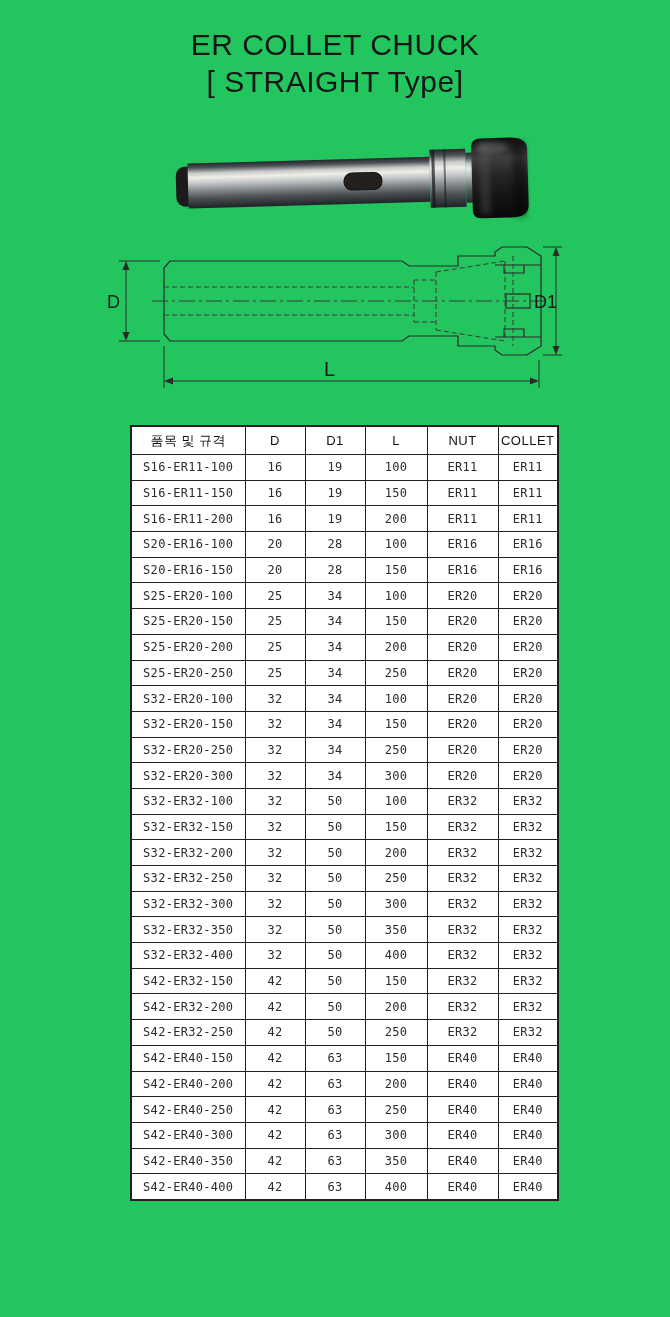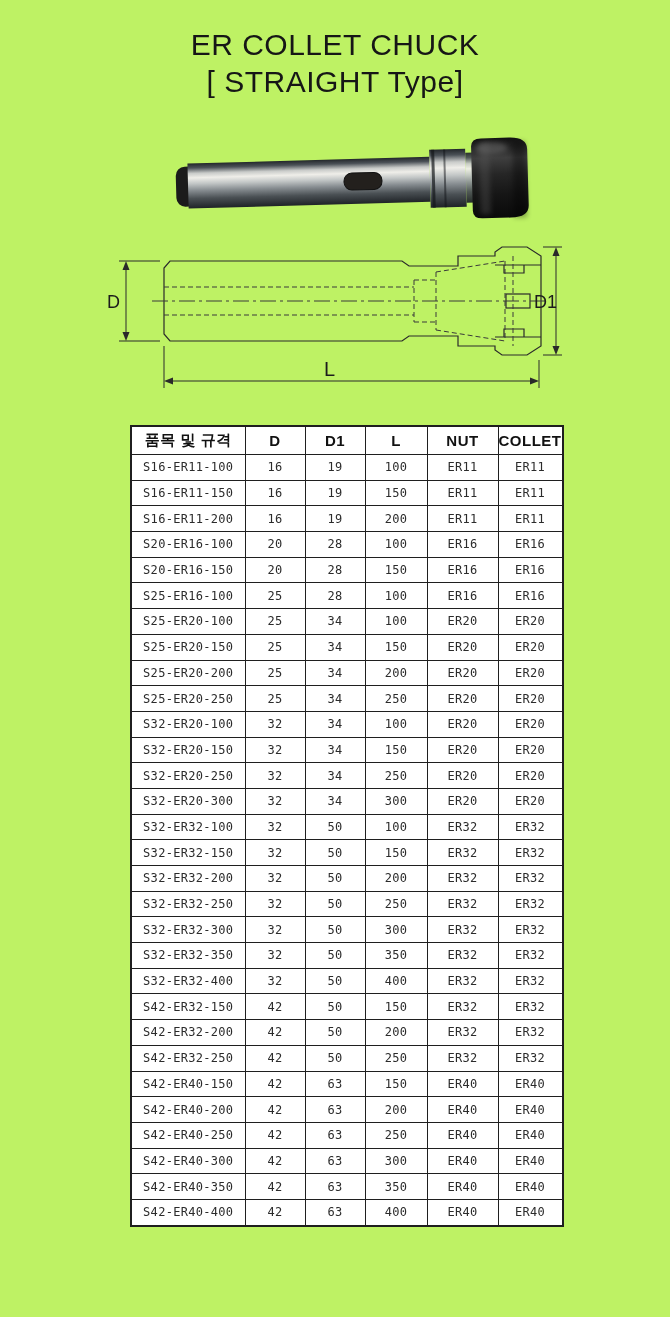--- a/index.html
+++ b/index.html
@@ -1,30 +1,30 @@
 <!DOCTYPE html>
 <html><head>
 <meta charset="utf-8">
 <style>
   html,body { margin:0; padding:0; background:#ffffff; }
   body { width:670px; height:1317px; position:relative; font-family:"Liberation Sans",sans-serif; }
-  .page { position:absolute; left:0; top:0; width:670px; height:1317px; background:#bef264; overflow:hidden; }
+  .page { position:absolute; left:0; top:0; width:670px; height:1317px; background:#22c55e; overflow:hidden; }
 
   .title-block { position:absolute; top:26px; left:0; width:670px; text-align:center; color:#161616; }
   .title-line { font-size:30px; line-height:37px; font-weight:400; letter-spacing:0.5px; white-space:pre; }
 
   .photo-wrap { position:absolute; left:172px; top:126px; width:360px; height:112px; }
   .drawing-wrap { position:absolute; left:106px; top:224px; width:462px; height:178px; }
 
   .dim-text { font-family:"Liberation Sans",sans-serif; fill:#1c1c1c; }
 
   table.spec { position:absolute; left:130px; top:425px; border-collapse:collapse; table-layout:fixed;
                border:2px solid #1f1f1f; background:#fff; }
   table.spec th, table.spec td { border:1px solid #1f1f1f; text-align:center; vertical-align:middle; padding:0; }
-  table.spec th { height:27px; font-size:15px; font-weight:bold; color:#111;
+  table.spec th { height:27px; font-size:13px; font-weight:normal; color:#111;
                   font-family:"Liberation Sans",sans-serif; letter-spacing:0.5px;margin-top:36px; }
   table.spec td { height:24.7px; font-size:12px; color:#2b2b2b;
                   font-family:"DejaVu Sans Mono","Liberation Mono",monospace; letter-spacing:0.3px; }
 </style>
 </head>
 <body>
 
 <div class="page">
 
   <div class="title-block">
@@ -167,28 +167,20 @@
         </tr>
         <tr>
           <td>S20-ER16-150</td>
           <td>20</td>
           <td>28</td>
           <td>150</td>
           <td>ER16</td>
           <td>ER16</td>
         </tr>
         <tr>
-          <td>S25-ER16-100</td>
-          <td>25</td>
-          <td>28</td>
-          <td>100</td>
-          <td>ER16</td>
-          <td>ER16</td>
-        </tr>
-        <tr>
           <td>S25-ER20-100</td>
           <td>25</td>
           <td>34</td>
           <td>100</td>
           <td>ER20</td>
           <td>ER20</td>
         </tr>
         <tr>
           <td>S25-ER20-150</td>
           <td>25</td>

